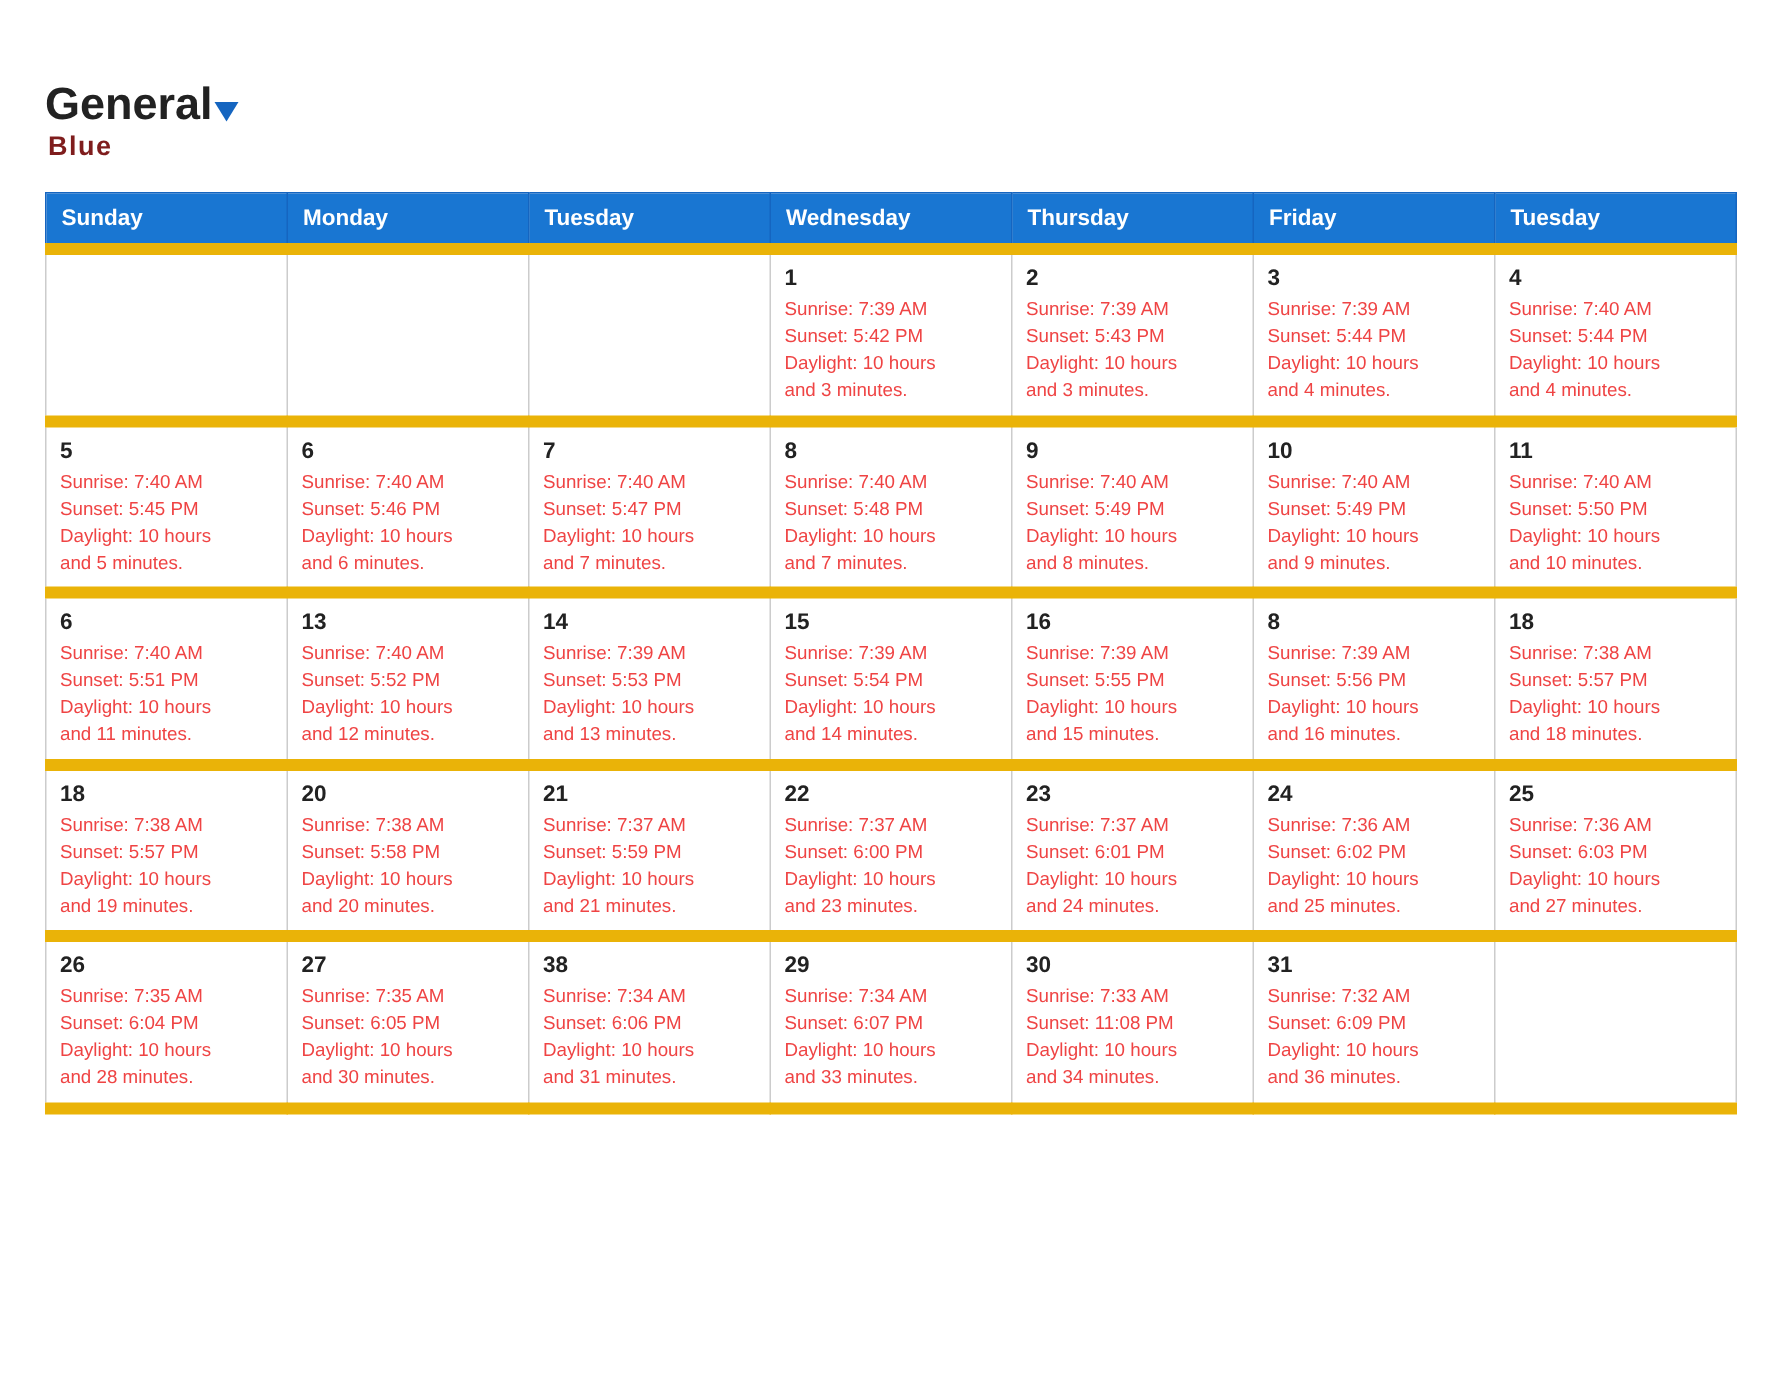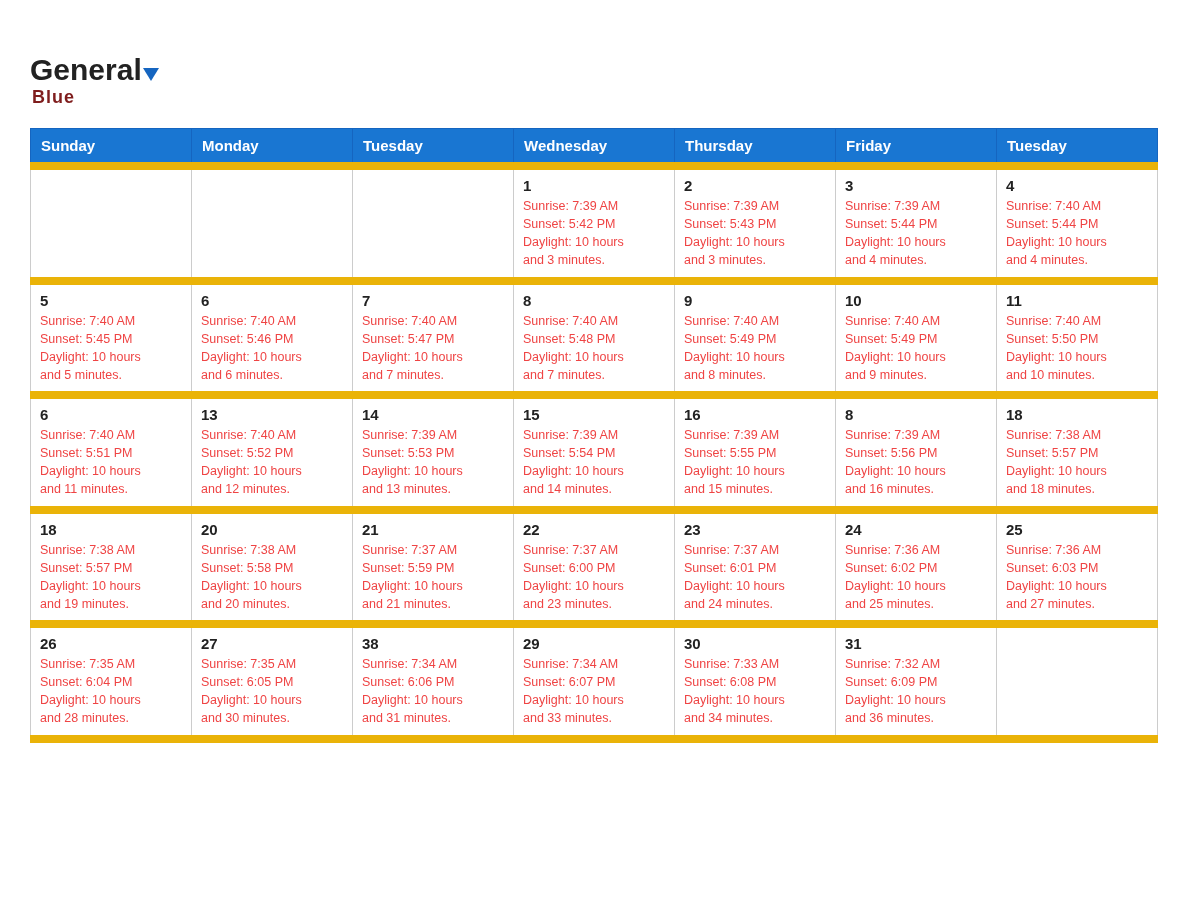--- a/index.html
+++ b/index.html
@@ -338,21 +338,21 @@
         <td>
           <span class="day-num">29</span>
           <div class="day-info" style="white-space: pre-line;">Sunrise: 7:34 AM
 Sunset: 6:07 PM
 Daylight: 10 hours
 and 33 minutes.</div>
         </td>
         <td>
           <span class="day-num">30</span>
           <div class="day-info" style="white-space: pre-line;">Sunrise: 7:33 AM
-Sunset: 6:08 PM
+Sunset: 11:08 PM
 Daylight: 10 hours
 and 34 minutes.</div>
         </td>
         <td>
           <span class="day-num">31</span>
           <div class="day-info" style="white-space: pre-line;">Sunrise: 7:32 AM
 Sunset: 6:09 PM
 Daylight: 10 hours
 and 36 minutes.</div>
         </td>

